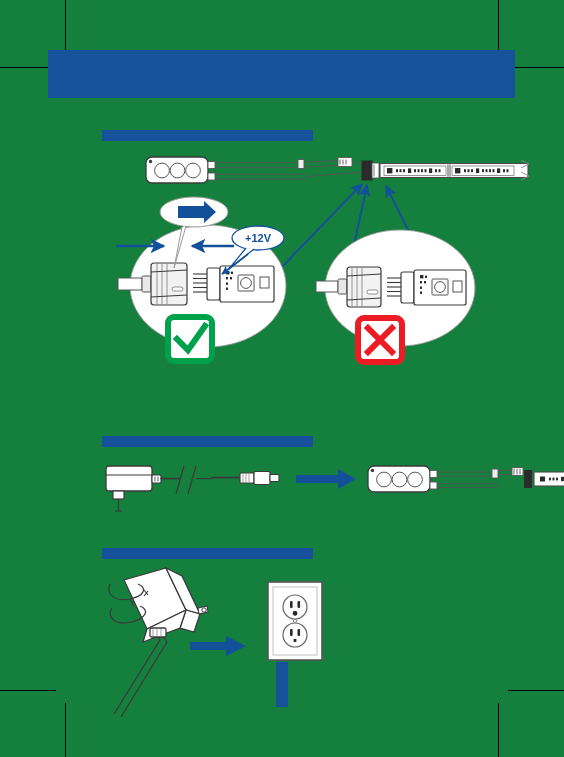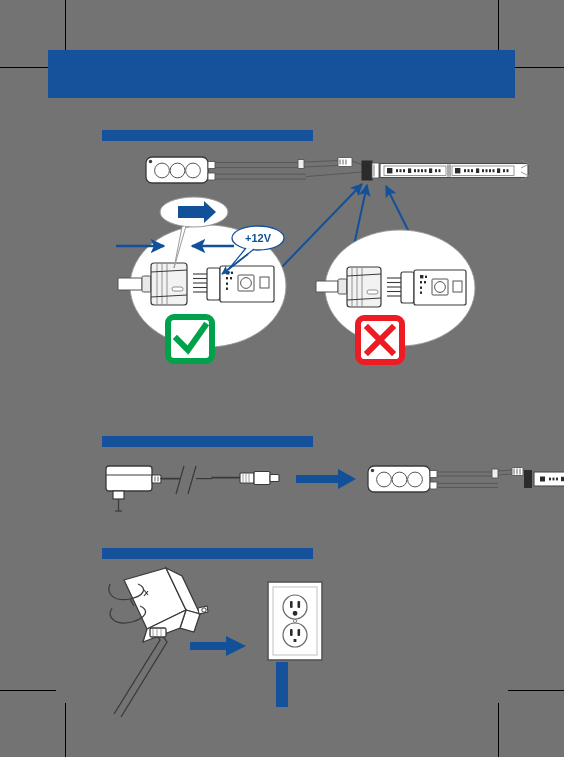--- a/index.html
+++ b/index.html
@@ -1,18 +1,18 @@
 <!DOCTYPE html>
 <html><head>
 <meta charset="utf-8">
 <style>
   html,body{margin:0;padding:0;background:#ffffff;}
   body{width:564px;height:757px;position:relative;overflow:hidden;
        font-family:"Liberation Sans", sans-serif;}
-  .page{position:absolute;inset:0;width:564px;height:757px;background:#737373;}
+  .page{position:absolute;inset:0;width:564px;height:757px;background:#15803d;}
 
   
   .crop{position:absolute;background:#000;}
   .crop.v{width:1px;}
   .crop.h{height:1px;}
 
   
   .header-banner{position:absolute;left:48px;top:50px;width:467px;height:48px;
                  background:#16519B;}
   .header-title{position:absolute;left:0;top:0;right:0;bottom:0;

